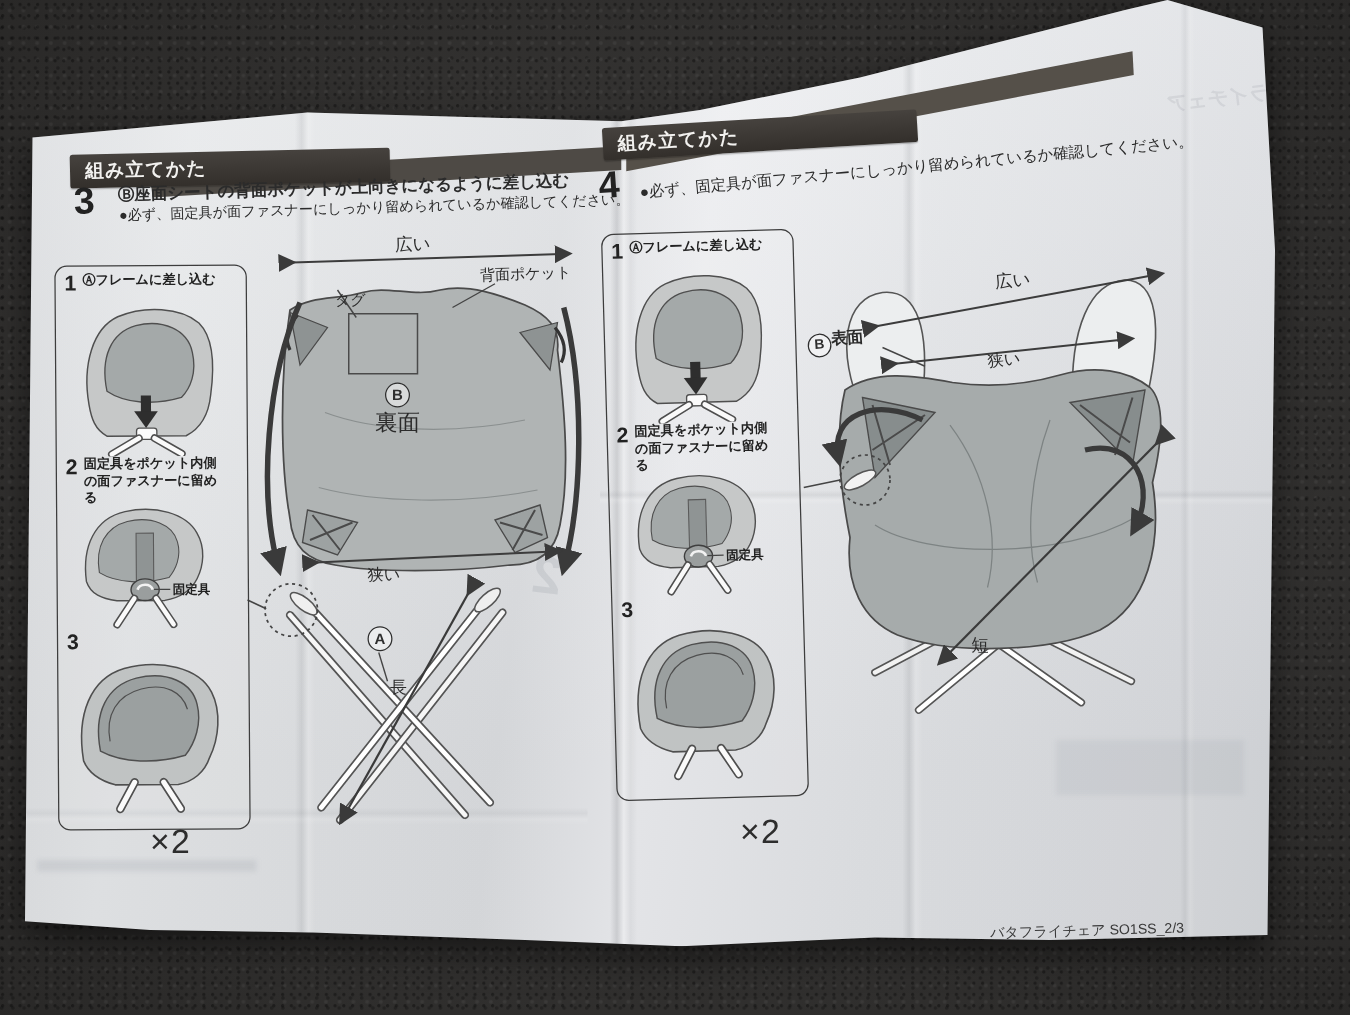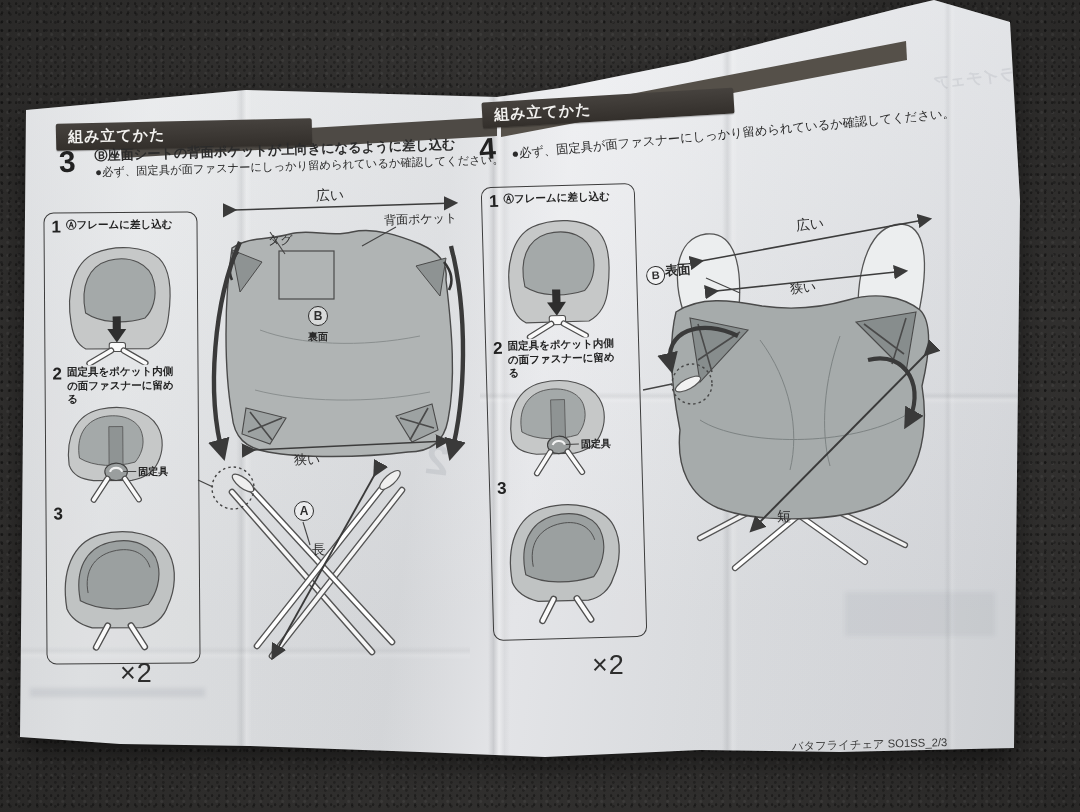--- a/index.html
+++ b/index.html
@@ -229,21 +229,21 @@
             <use href="#ill3"></use>
           </svg>
     </div>
     <div class="x2" style="left:120px;top:658px;">×2</div>
 
     <div class="t dimlbl" style="left:316px;top:187px;transform:rotate(-1.5deg);">広い</div>
     <div class="t" style="left:252px;top:232px;font-size:12px;margin-left:16px;">タグ</div>
     <div class="t" style="left:384px;top:211px;font-size:12px;transform:rotate(-2deg);">背面ポケット</div>
     <div class="t" style="left:288px;top:306px;width:60px;text-align:center;">
       <span class="circ" style="width:18px;height:18px;font-size:12px;">B</span><br>
-      <span style="font-size:10px;font-weight:bold;">裏面</span>
+      <span style="font-size:18px;font-weight:normal;">裏面</span>
     </div>
     <div class="t dimlbl" style="left:294px;top:451px;font-size:13px;">狭い</div>
     <span class="circ abs" style="left:294px;top:501px;width:18px;height:18px;font-size:12px;">A</span>
     <div class="t" style="left:312px;top:541px;font-size:13.5px;">長</div>
 
     <div class="hdr" style="left:482px;top:95px;width:240px;height:26px;transform:rotate(-3.4deg);">
       <span>組み立てかた</span>
     </div>
     <div class="bignum" style="left:479px;top:134px;transform:rotate(-4deg);">4</div>
     <div class="t" style="left:511px;top:146px;font-size:12.3px;transform:rotate(-5.3deg);transform-origin:left top;">●必ず、固定具が面ファスナーにしっかり留められているか確認してください。</div>

